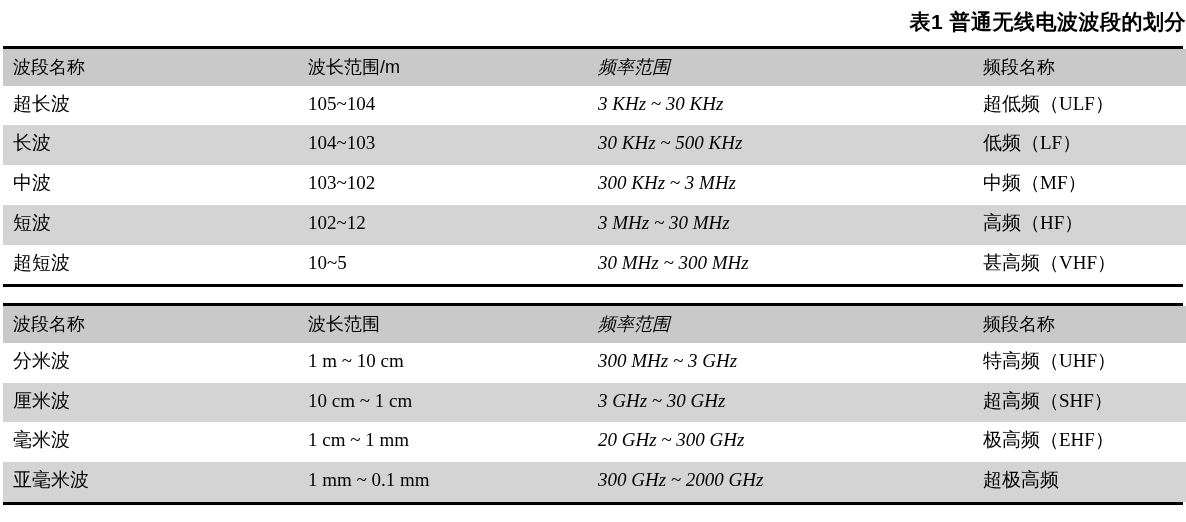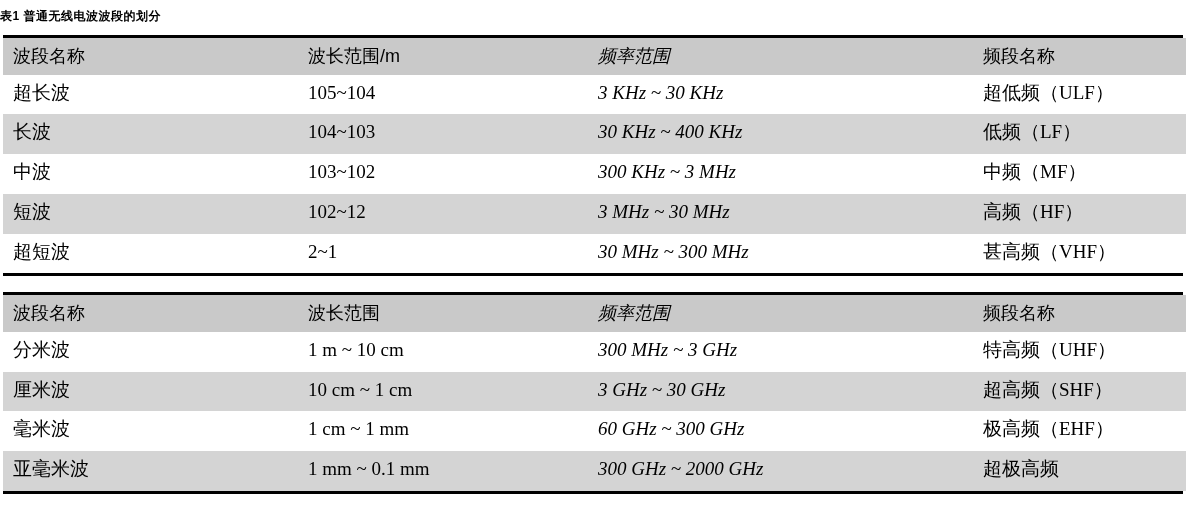--- a/index.html
+++ b/index.html
@@ -18,22 +18,22 @@
     width: 1186px;
     height: 522px;
     position: relative;
     box-sizing: border-box;
   }
   .table-block {
     width: 1186px;
     box-sizing: border-box;
   }
   .table-caption {
-    text-align: left;
-    font-size: 12px;
+    text-align: right;
+    font-size: 21px;
     font-weight: bold;
     font-family: "Liberation Sans", "DejaVu Sans", sans-serif;
     letter-spacing: 0.5px;
   }
   #block1 .table-caption {
     padding-top: 8px;
     padding-bottom: 10px;
   }
   #block2 .table-caption {
     padding-top: 14px;
@@ -108,38 +108,38 @@
       </tr>
       <tr class="row-plain">
         <td class="col-0">超长波</td>
         <td class="col-1">105~104</td>
         <td class="col-2">3 KHz ~ 30 KHz</td>
         <td class="col-3">超低频（ULF）</td>
       </tr>
       <tr class="row-shade">
         <td class="col-0">长波</td>
         <td class="col-1">104~103</td>
-        <td class="col-2">30 KHz ~ 400 KHz</td>
+        <td class="col-2">30 KHz ~ 500 KHz</td>
         <td class="col-3">低频（LF）</td>
       </tr>
       <tr class="row-plain">
         <td class="col-0">中波</td>
         <td class="col-1">103~102</td>
         <td class="col-2">300 KHz ~ 3 MHz</td>
         <td class="col-3">中频（MF）</td>
       </tr>
       <tr class="row-shade">
         <td class="col-0">短波</td>
         <td class="col-1">102~12</td>
         <td class="col-2">3 MHz ~ 30 MHz</td>
         <td class="col-3">高频（HF）</td>
       </tr>
       <tr class="row-plain">
         <td class="col-0">超短波</td>
-        <td class="col-1">2~1</td>
+        <td class="col-1">10~5</td>
         <td class="col-2">30 MHz ~ 300 MHz</td>
         <td class="col-3">甚高频（VHF）</td>
       </tr>
     </tbody>
       </table>
     <div class="rule-bottom"></div>
   </div>
 
   <div class="gap"></div>
 
@@ -161,21 +161,21 @@
       </tr>
       <tr class="row-shade">
         <td class="col-0">厘米波</td>
         <td class="col-1">10 cm ~ 1 cm</td>
         <td class="col-2">3 GHz ~ 30 GHz</td>
         <td class="col-3">超高频（SHF）</td>
       </tr>
       <tr class="row-plain">
         <td class="col-0">毫米波</td>
         <td class="col-1">1 cm ~ 1 mm</td>
-        <td class="col-2">60 GHz ~ 300 GHz</td>
+        <td class="col-2">20 GHz ~ 300 GHz</td>
         <td class="col-3">极高频（EHF）</td>
       </tr>
       <tr class="row-shade">
         <td class="col-0">亚毫米波</td>
         <td class="col-1">1 mm ~ 0.1 mm</td>
         <td class="col-2">300 GHz ~ 2000 GHz</td>
         <td class="col-3">超极高频</td>
       </tr>
     </tbody>
       </table>

